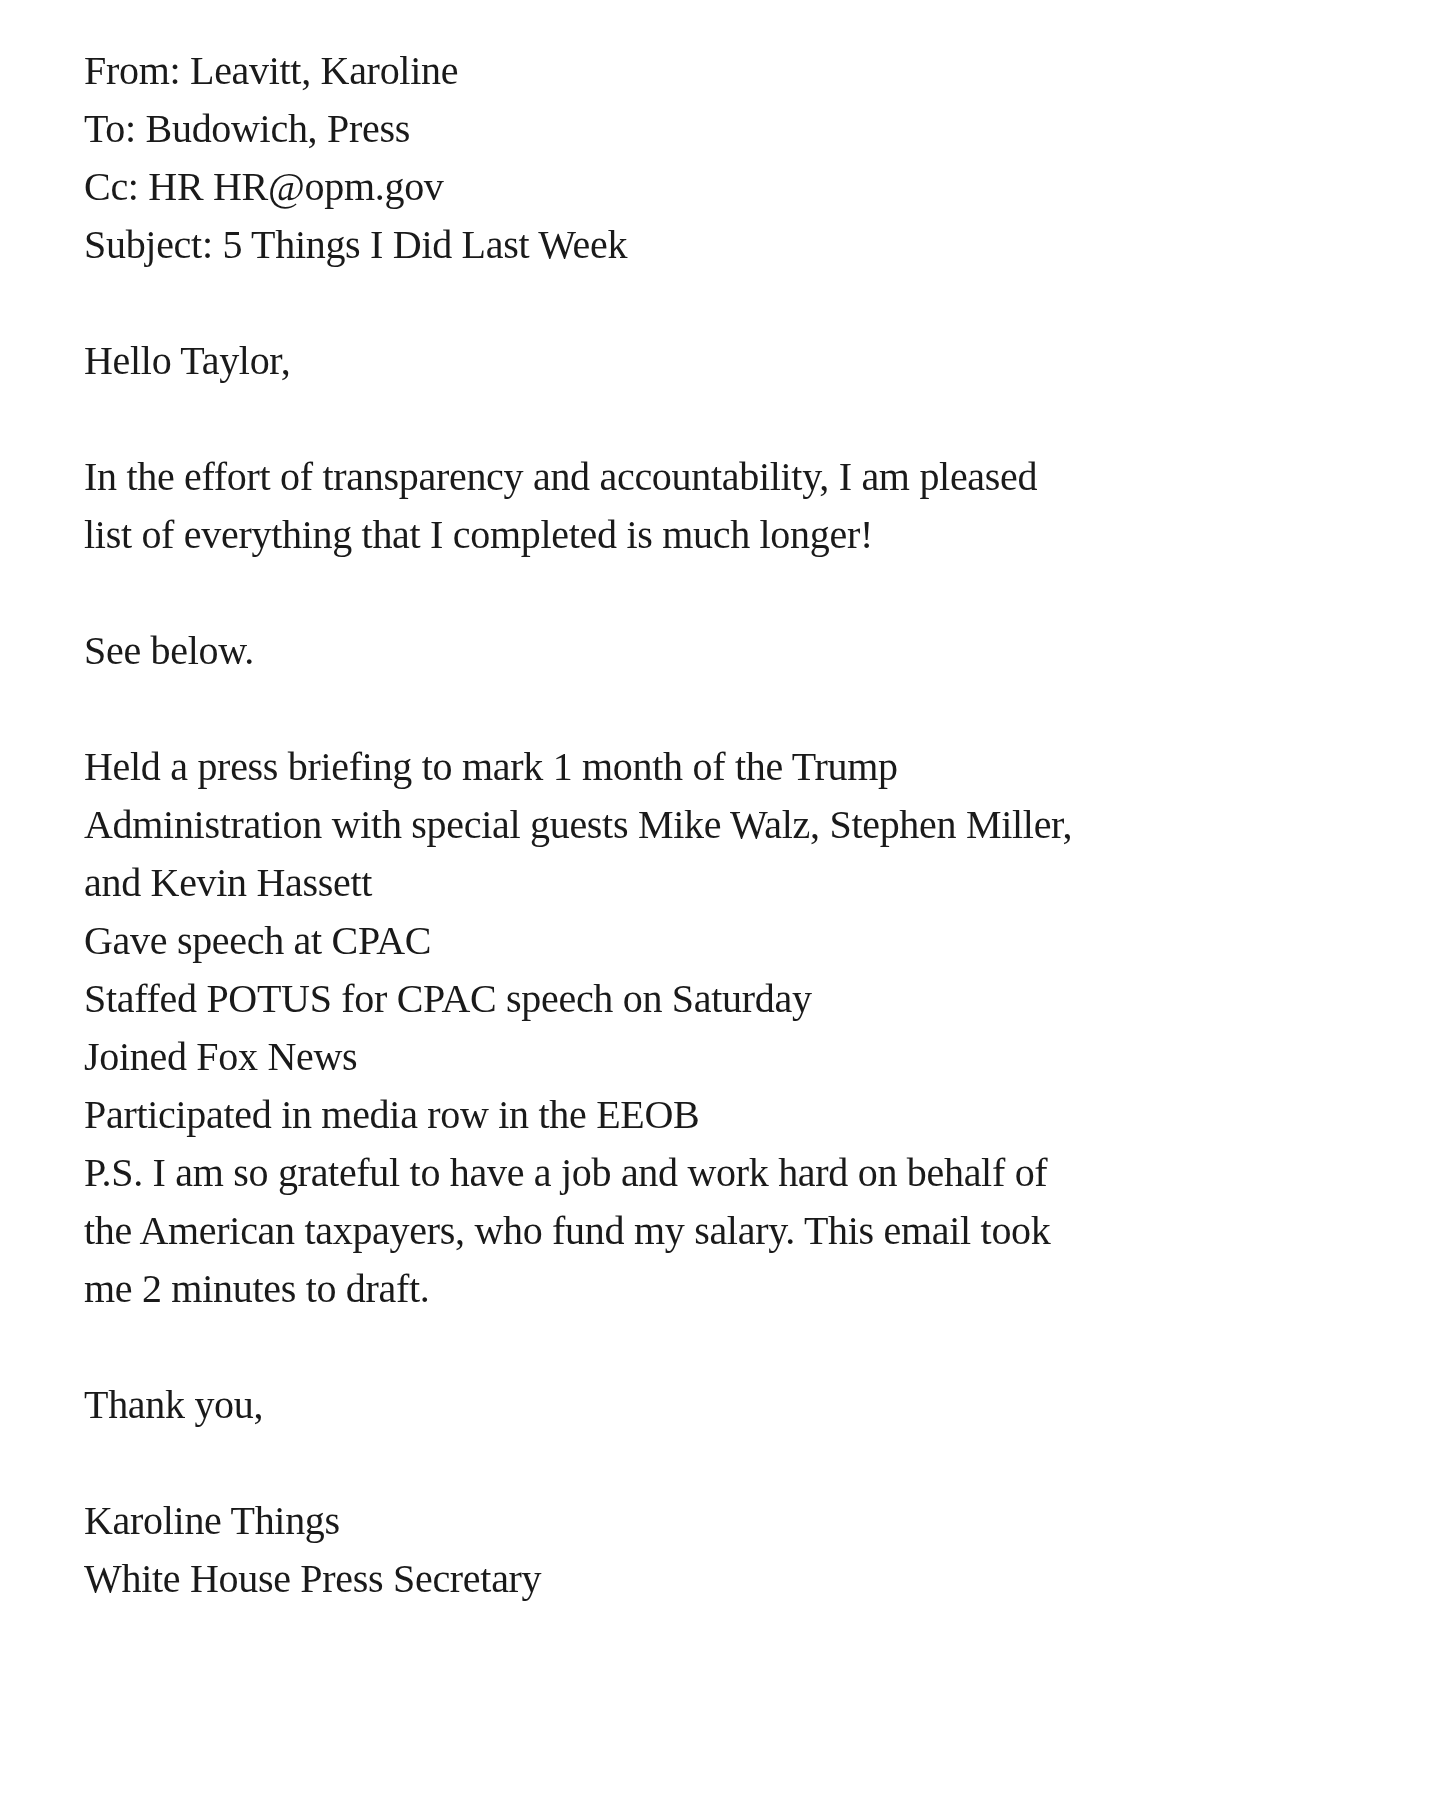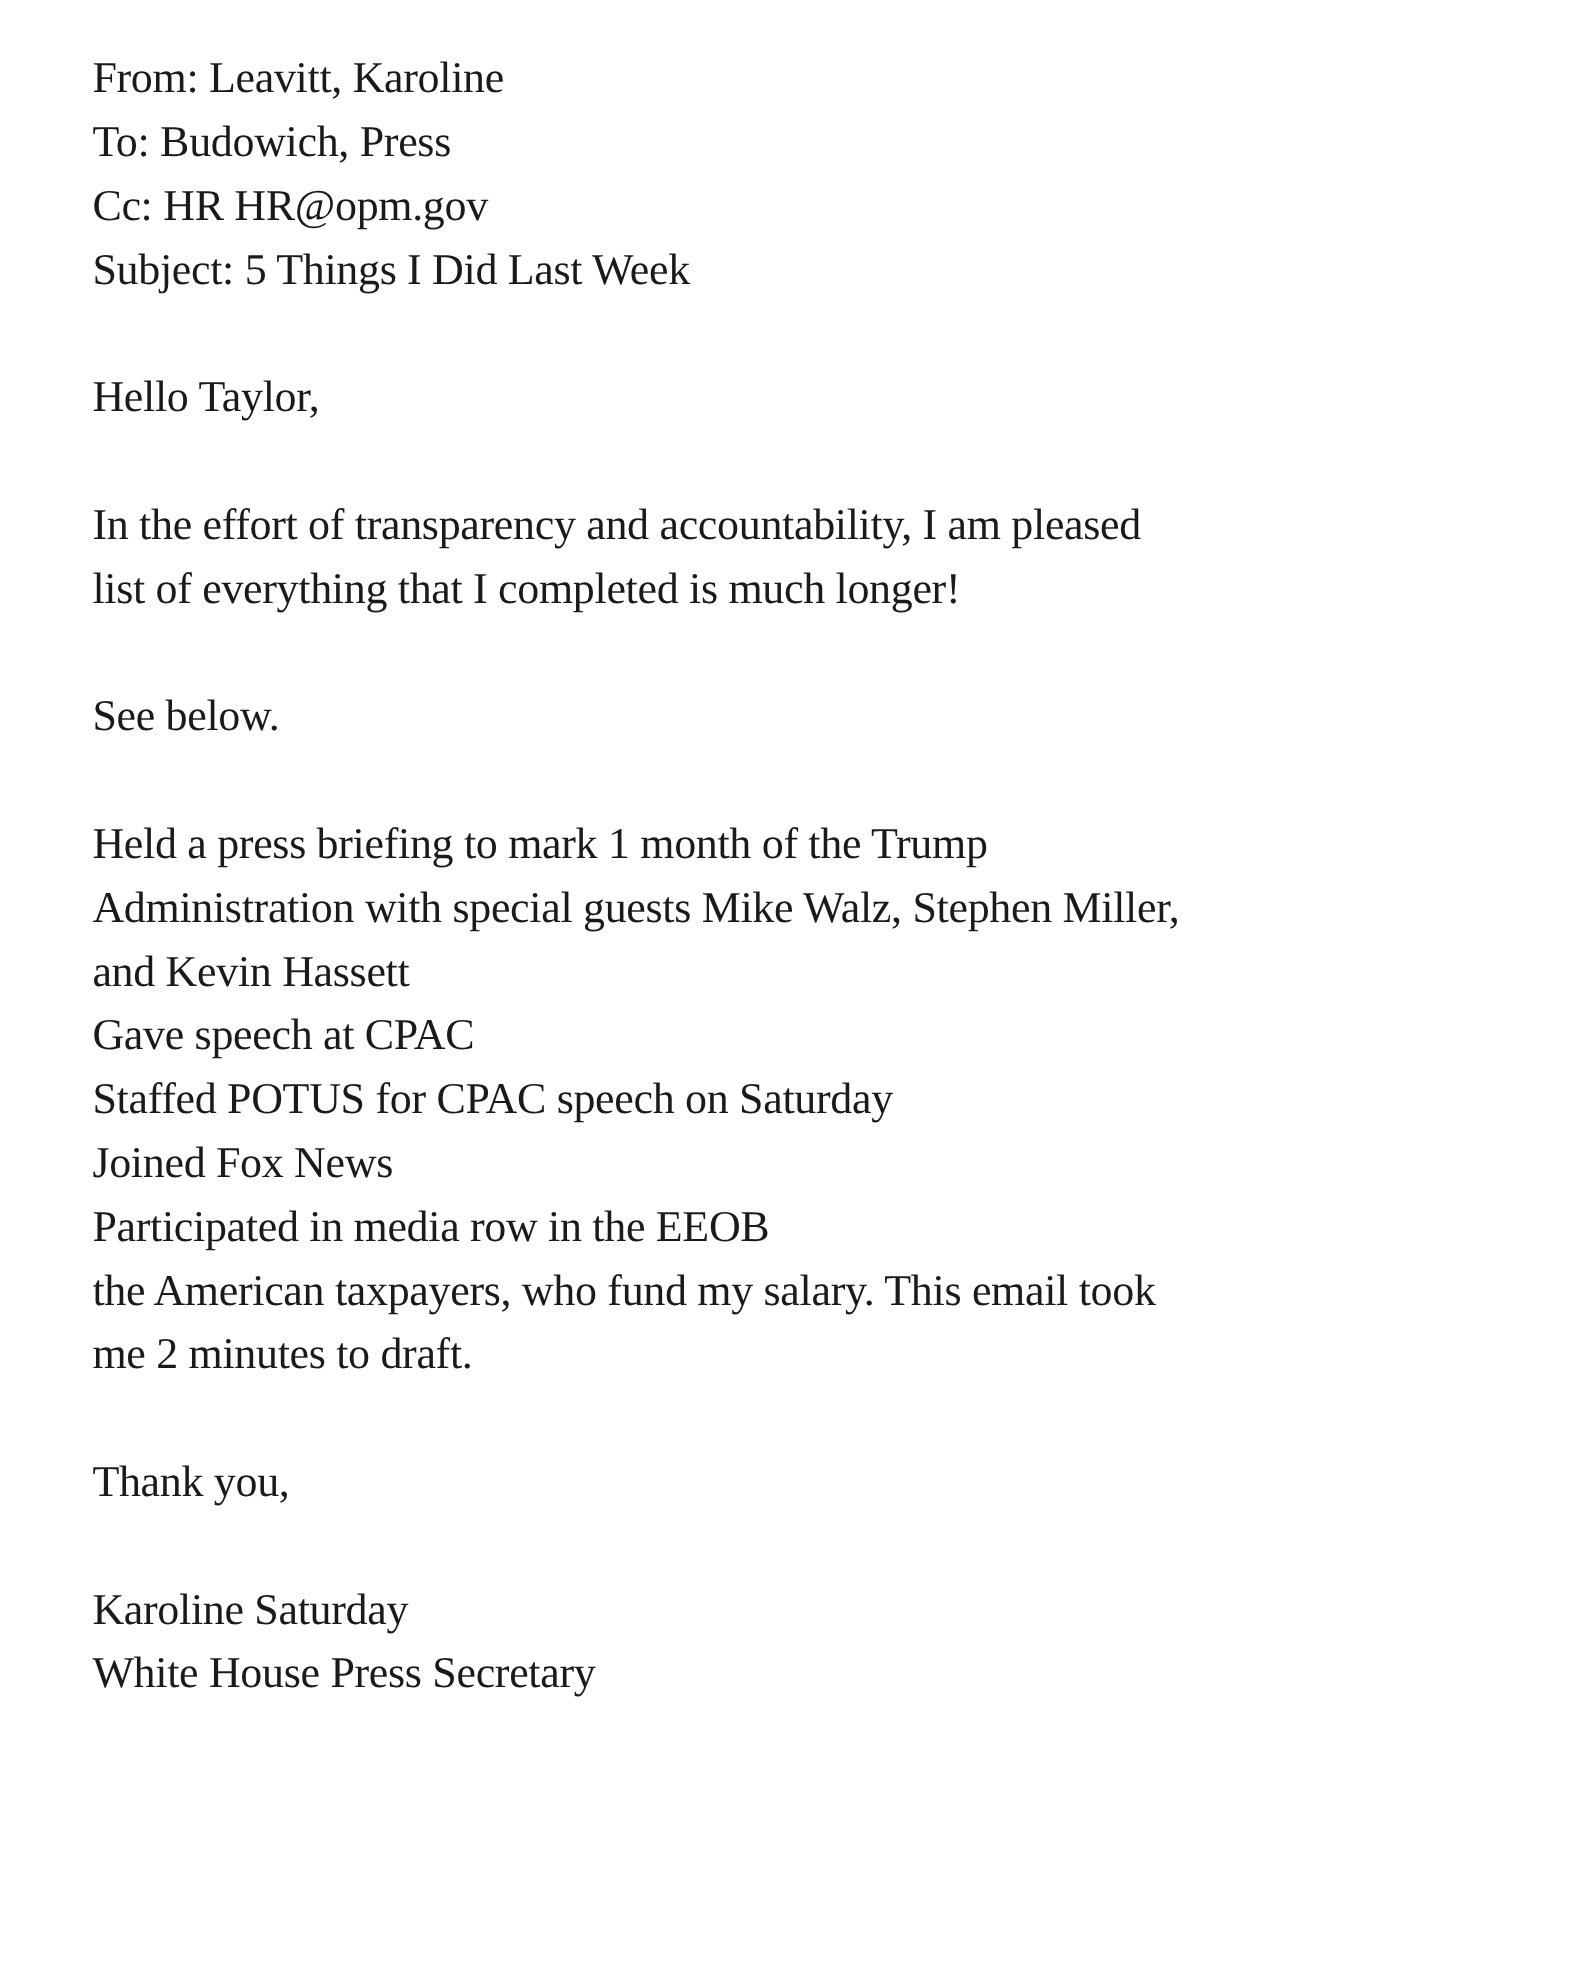--- a/index.html
+++ b/index.html
@@ -41,20 +41,21 @@
   <div class="line"></div>
   <div class="line">See below.</div>
   <div class="line"></div>
   <div class="line">Held a press briefing to mark 1 month of the Trump</div>
   <div class="line">Administration with special guests Mike Walz, Stephen Miller,</div>
   <div class="line">and Kevin Hassett</div>
   <div class="line">Gave speech at CPAC</div>
   <div class="line">Staffed POTUS for CPAC speech on Saturday</div>
   <div class="line">Joined Fox News</div>
   <div class="line">Participated in media row in the EEOB</div>
+  <div class="line">P.S. I am so grateful to have a job and work hard on behalf of</div>
   <div class="line">the American taxpayers, who fund my salary. This email took</div>
   <div class="line">me 2 minutes to draft.</div>
   <div class="line"></div>
   <div class="line">Thank you,</div>
   <div class="line"></div>
-  <div class="line">Karoline Saturday</div>
+  <div class="line">Karoline Things</div>
   <div class="line">White House Press Secretary</div>
 </div>
 
 </body></html>

